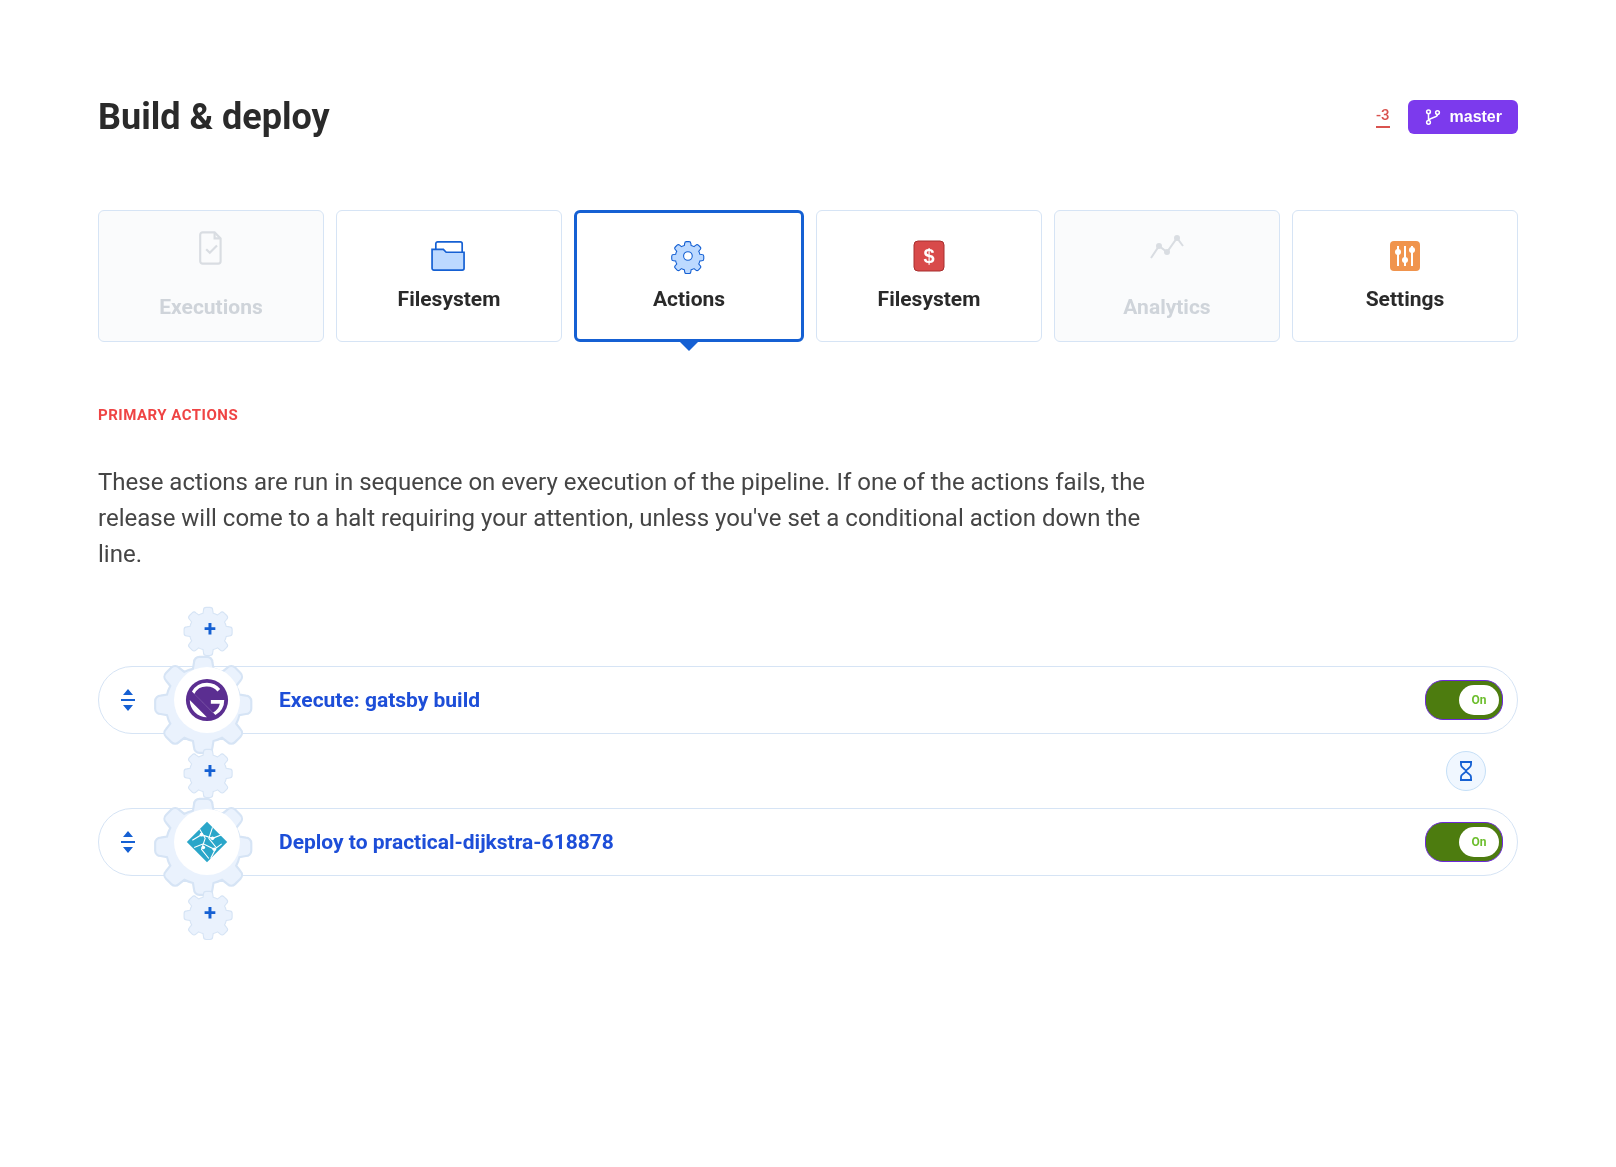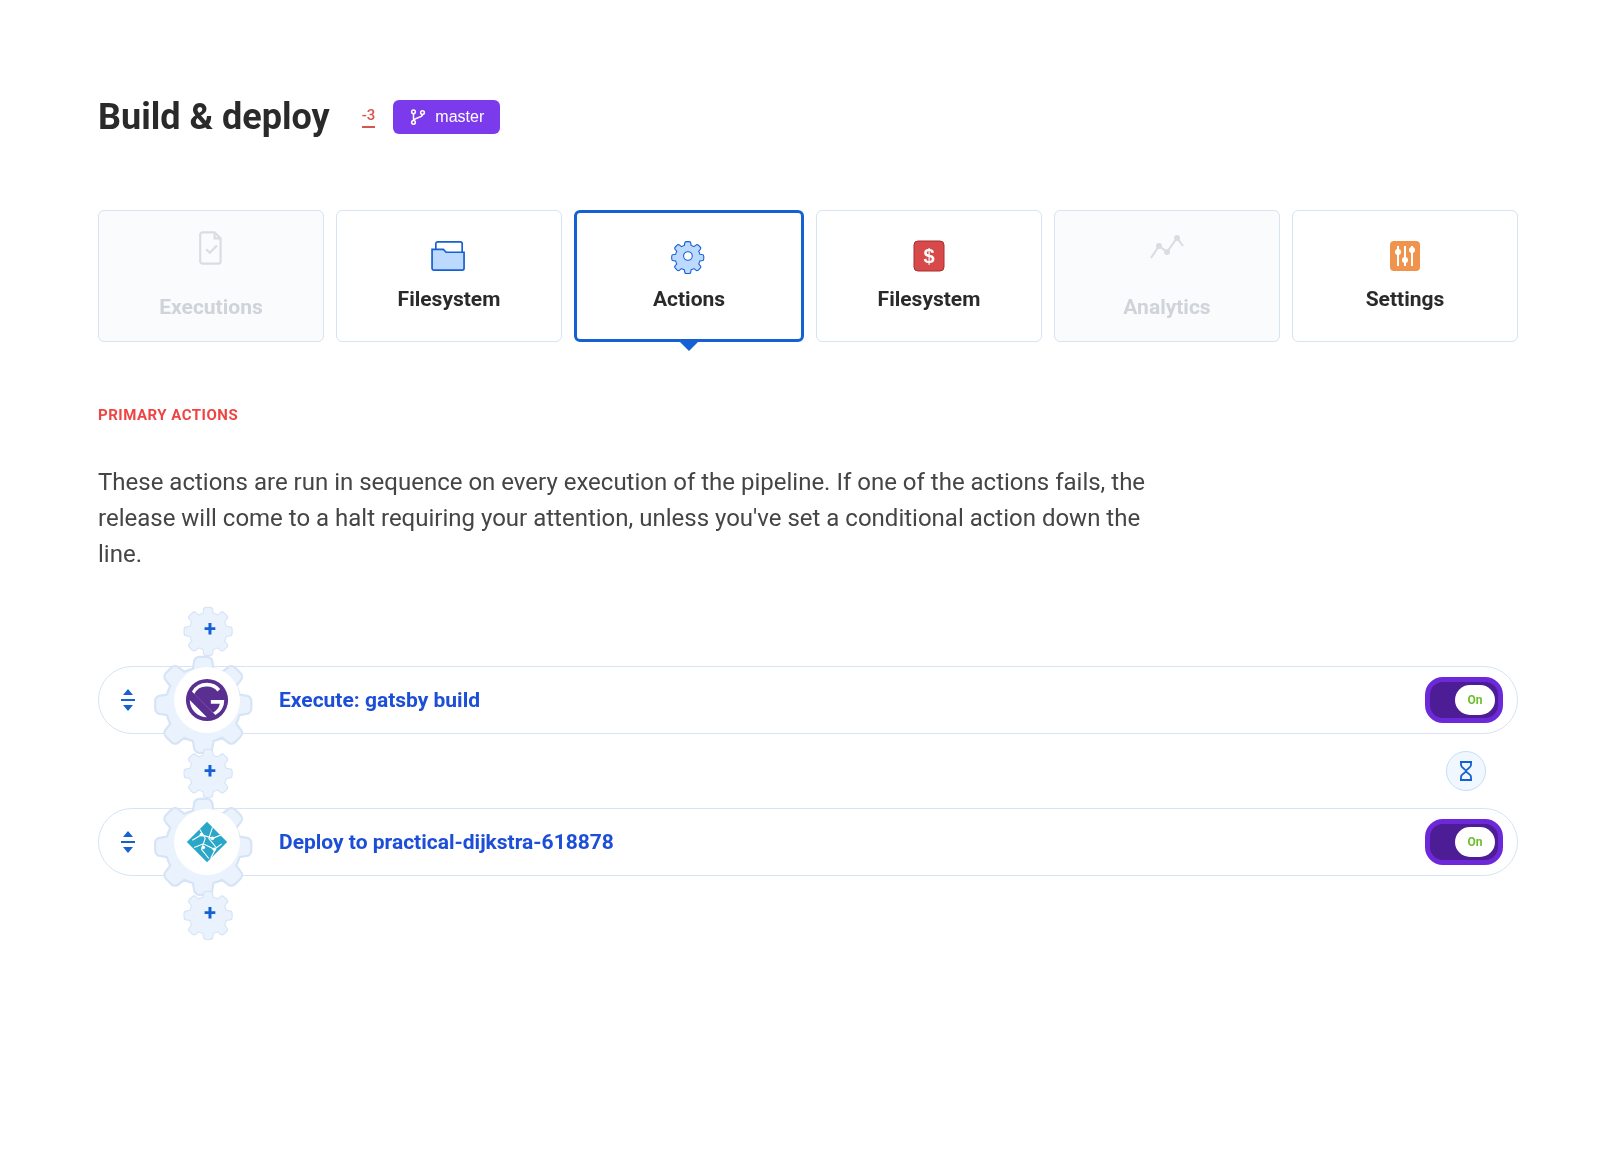--- a/index.html
+++ b/index.html
@@ -6,24 +6,23 @@
 body {
   font-family: -apple-system, BlinkMacSystemFont, "Segoe UI", Roboto, Helvetica, Arial, sans-serif;
   background: #fff;
   color: #2a2a2a;
   width: 1616px;
   height: 1167px;
   padding: 96px 98px;
 }
 .header {
   display: flex;
-  justify-content: flex-start;
+  justify-content: space-between;
   align-items: center;
   margin-bottom: 72px;
-  gap: 32px;
 }
 .page-title {
   font-size: 36px;
   font-weight: 700;
   color: #2a2a2a;
 }
 .header-right {
   display: flex;
   align-items: center;
   gap: 18px;
@@ -35,21 +34,21 @@
   padding-bottom: 2px;
   font-weight: 500;
 }
 .branch-btn {
   background: #7c3aed;
   color: #fff;
   border: none;
   border-radius: 6px;
   padding: 8px 16px;
   font-size: 16px;
-  font-weight: 400;
+  font-weight: 700;
   display: flex;
   align-items: center;
   gap: 8px;
   cursor: pointer;
 }
 .branch-btn svg { width: 18px; height: 18px; }
 .tabs {
   display: flex;
   gap: 12px;
   margin-bottom: 64px;
@@ -156,25 +155,25 @@
   display: flex; align-items: center; justify-content: center;
 }
 .action-label {
   font-size: 21px;
   font-weight: 700;
   color: #1d4ed8;
   margin-left: 18px;
   flex: 1;
 }
 .toggle {
-  width: 78px; height: 46px;
+  width: 78px; height: 40px;
   border-radius: 18px;
-  background: #4c1d95;
-  position: relative;
-  border: 5px solid #6d28d9;
+  background: #4d7c0f;
+  position: relative;
+  border: 1px solid #6d28d9;
   cursor: pointer;
   display: flex; align-items: center;
 }
 .toggle .knob {
   position: absolute;
   right: 3px;
   width: 40px; height: 30px;
   border-radius: 15px;
   background: #fff;
   display: flex; align-items: center; justify-content: center;

